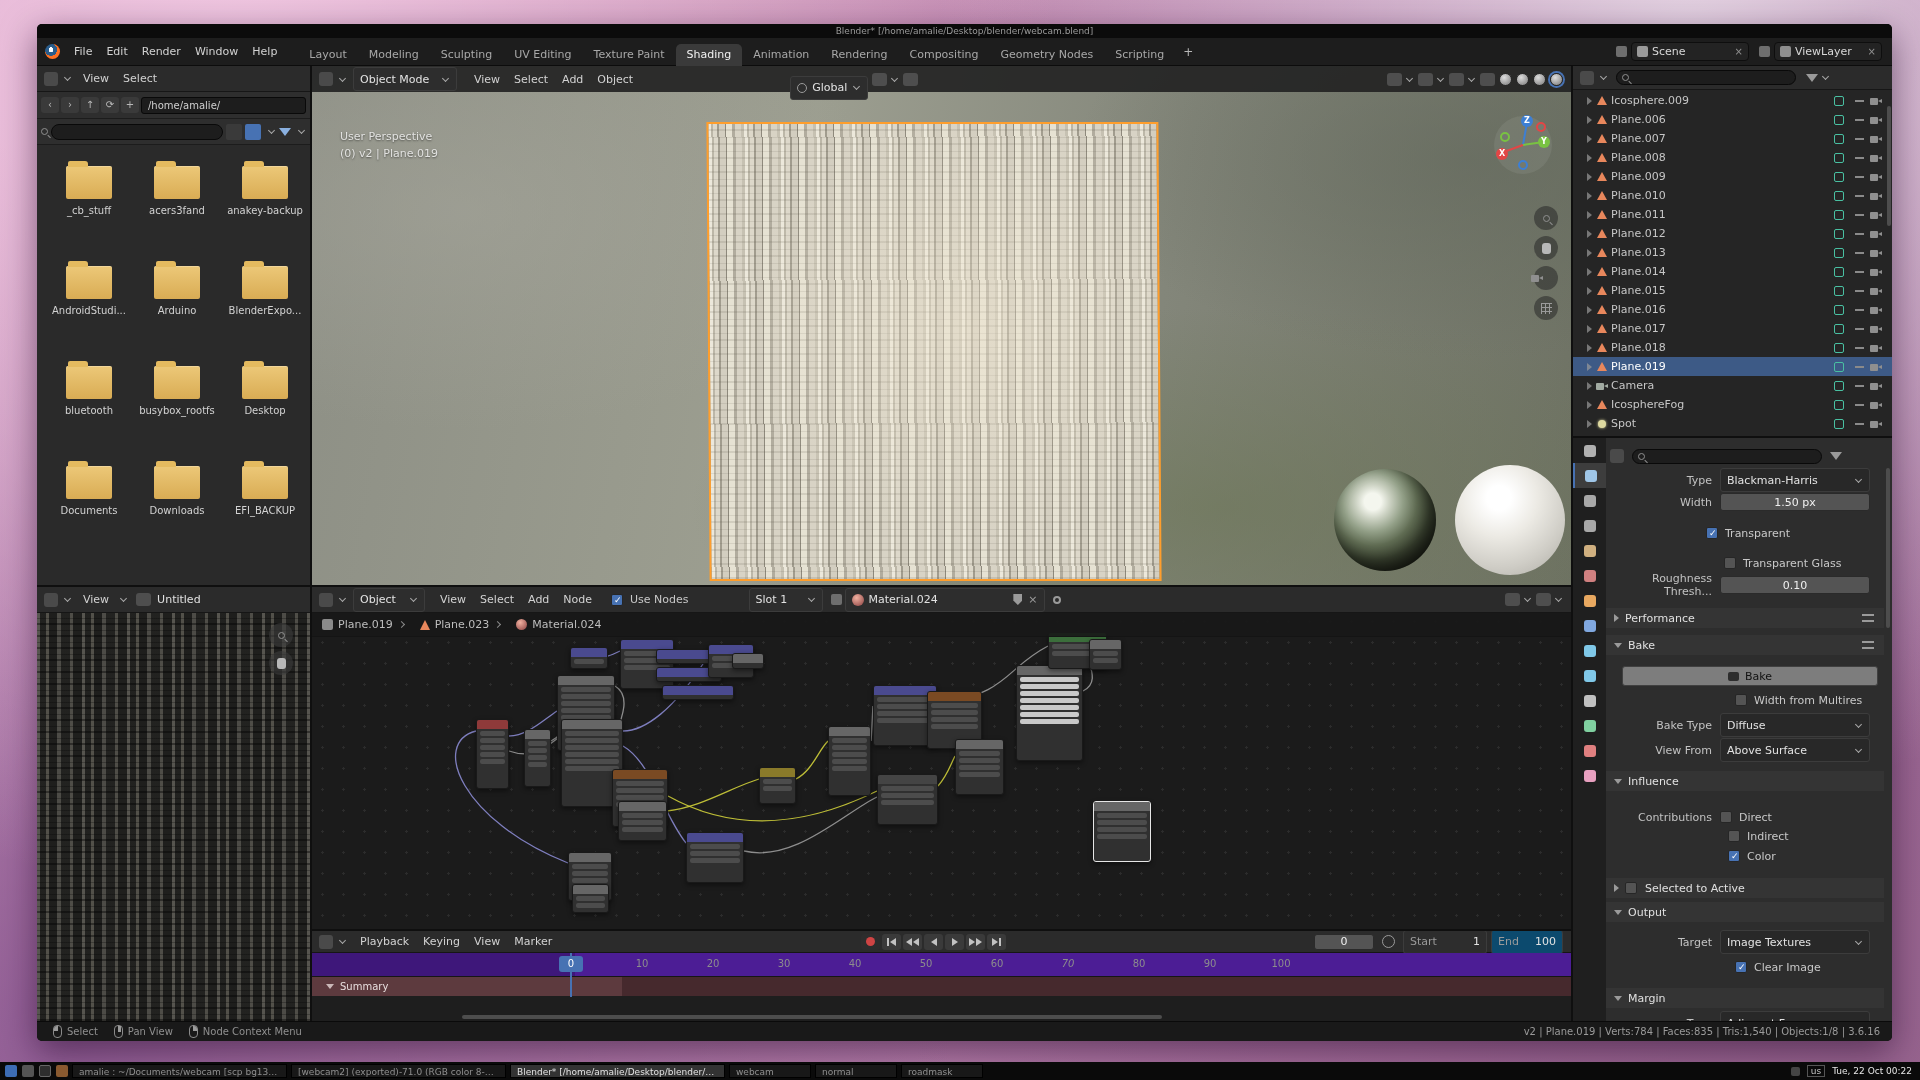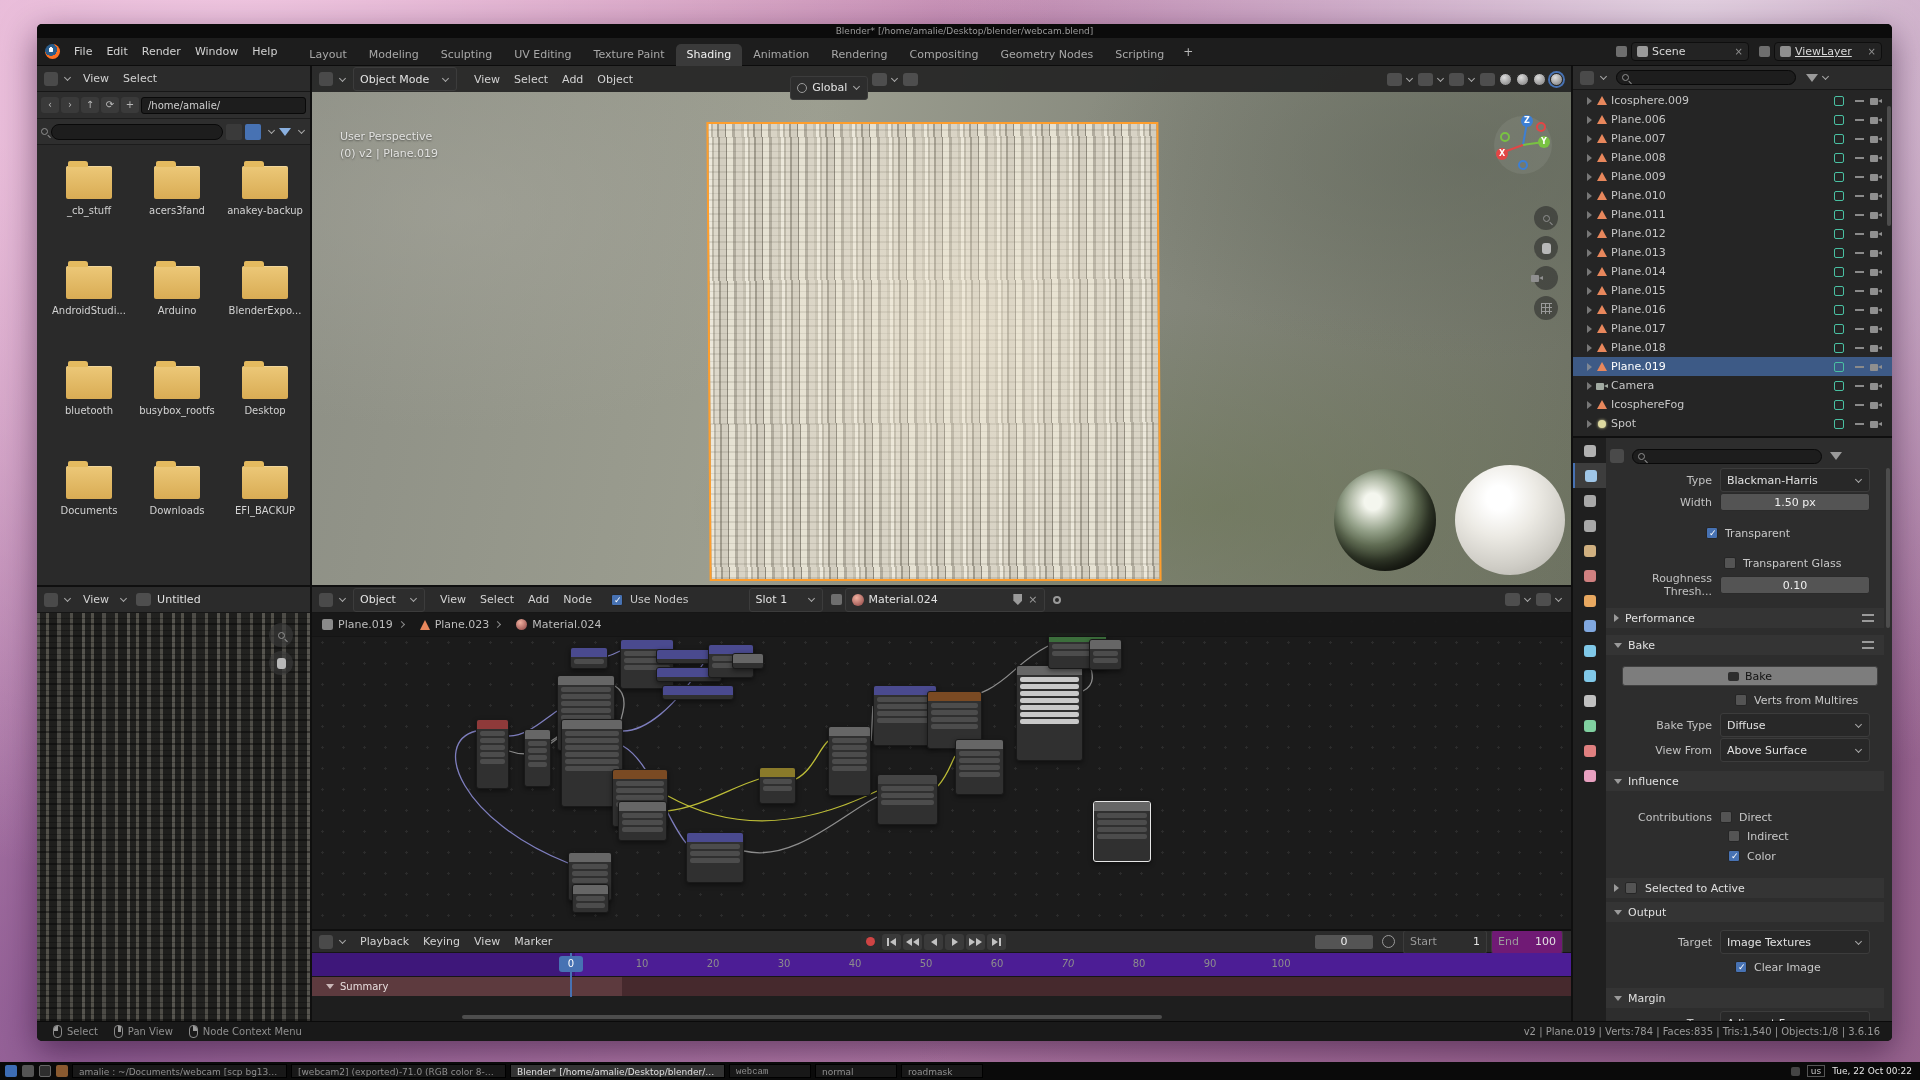--- a/index.html
+++ b/index.html
@@ -284,21 +284,21 @@
       <div style="flex:1"></div>
       <span class="miniico" style="margin-right:4px;"></span>
       <div class="idsel" style="width:118px;">
         <span class="miniico" style="background:#9a9a9a;"></span>
         <span style="flex:1;">Scene</span>
         <span class="x">×</span>
       </div>
       <span class="miniico" style="margin:0 4px 0 10px;"></span>
       <div class="idsel" style="width:108px; margin-right:10px;">
         <span class="miniico" style="background:#8f8f8f;"></span>
-        <span style="flex:1;text-decoration:underline;">ViewLayer</span>
+        <span style="flex:1;">ViewLayer</span>
         <span class="x">×</span>
       </div>
     </div>
 
     <div class="fb">
       <div class="edhdr">
         <span class="edico"></span>
           <span class="chev"></span>
         <div style="display:flex; margin-left:4px;">
             <span class="menu">View</span>
@@ -707,21 +707,21 @@
           </div>
 
         <div class="bakebtn" style="top:228px;">
           <span style="width:11px;height:9px;background:#2d2d2d;border-radius:2px;"></span>
           <span>Bake</span>
           </div>
 
         <div class="prow" style="top:252px; padding-left:129px;">
           <span class="cbrow">
               <span class="cb"></span>
-              <span>Verts from Multires</span>
+              <span>Width from Multires</span>
             </span>
           </div>
         <div class="prow" style="top:277px;">
             <span class="plab">Bake Type</span>
           <div class="fld pwidget">
               <span style="flex:1;">Diffuse</span>
               <span class="chev"></span>
             </div>
           </div>
         <div class="prow" style="top:302px;">
@@ -1088,21 +1088,21 @@
           </span>
         <div style="flex:1"></div>
         <div class="slider" style="width:60px; height:16px;">
             <span>0</span>
           </div>
         <span style="width:13px; height:13px; border:1.5px solid #9a9a9a; border-radius:50%; margin-left:8px;"></span>
         <div class="fld" style="margin-left:8px; width:84px; height:16px; background:#2d2d2d;">
           <span style="color:#9a9a9a; margin-right:8px;">Start</span>
           <span style="margin-left:auto;">1</span>
           </div>
-        <div class="fld" style="margin-left:4px; margin-right:8px; width:72px; height:32px; background:#701a75;border-radius:8px;">
+        <div class="fld" style="margin-left:4px; margin-right:8px; width:72px; height:32px; background:#0c4a6e;border-radius:8px;">
           <span style="color:#9a9a9a; margin-right:8px;">End</span>
           <span style="margin-left:auto;">100</span>
           </div>
       </div>
       <div class="ruler" id="ruler">
         <div style="position:absolute; left:0; top:0; width:263px; height:100%; background:rgba(0,0,0,.18);"></div>
       <span class="tick" style="left: 330px;">10</span>
           <span class="tick" style="left: 401px;">20</span>
           <span class="tick" style="left: 472px;">30</span>
           <span class="tick" style="left: 543px;">40</span>
@@ -1146,21 +1146,21 @@
 
   <div class="taskbar">
     <span class="tbico" style="background:#3d6db5;"></span>
     <span class="tbico" style="background:#555;"></span>
     <span class="tbico" style="background:#2e2e2e; border:1px solid #666;"></span>
     <span class="tbico" style="background:#8a5a30;"></span>
     <span id="tbwins" style="display:flex; align-items:center; overflow:hidden;">
         <div class="twin" style="width: 215px;">amalie : ~/Documents/webcam [scp bg13.png amalie@19...</div>
         <div class="twin" style="width: 215px;">[webcam2] (exported)-71.0 (RGB color 8-bit gamma integ...</div>
         <div class="twin active" style="width: 215px;">Blender* [/home/amalie/Desktop/blender/webcam.blend]</div>
-        <div class="twin" style="width: 82px; font-family: Liberation Mono, monospace;">webcam</div>
+        <div class="twin" style="width: 82px;">webcam</div>
         <div class="twin" style="width: 82px;">normal</div>
         <div class="twin" style="width: 82px;">roadmask</div>
       </span>
     <div class="tbright">
       <span class="tbico" style="background:#444; width:9px; height:9px;"></span>
       <span class="uschip">us</span>
       <span class="clock">Tue, 22 Oct 00:22</span>
     </div>
   </div>
 </div>

